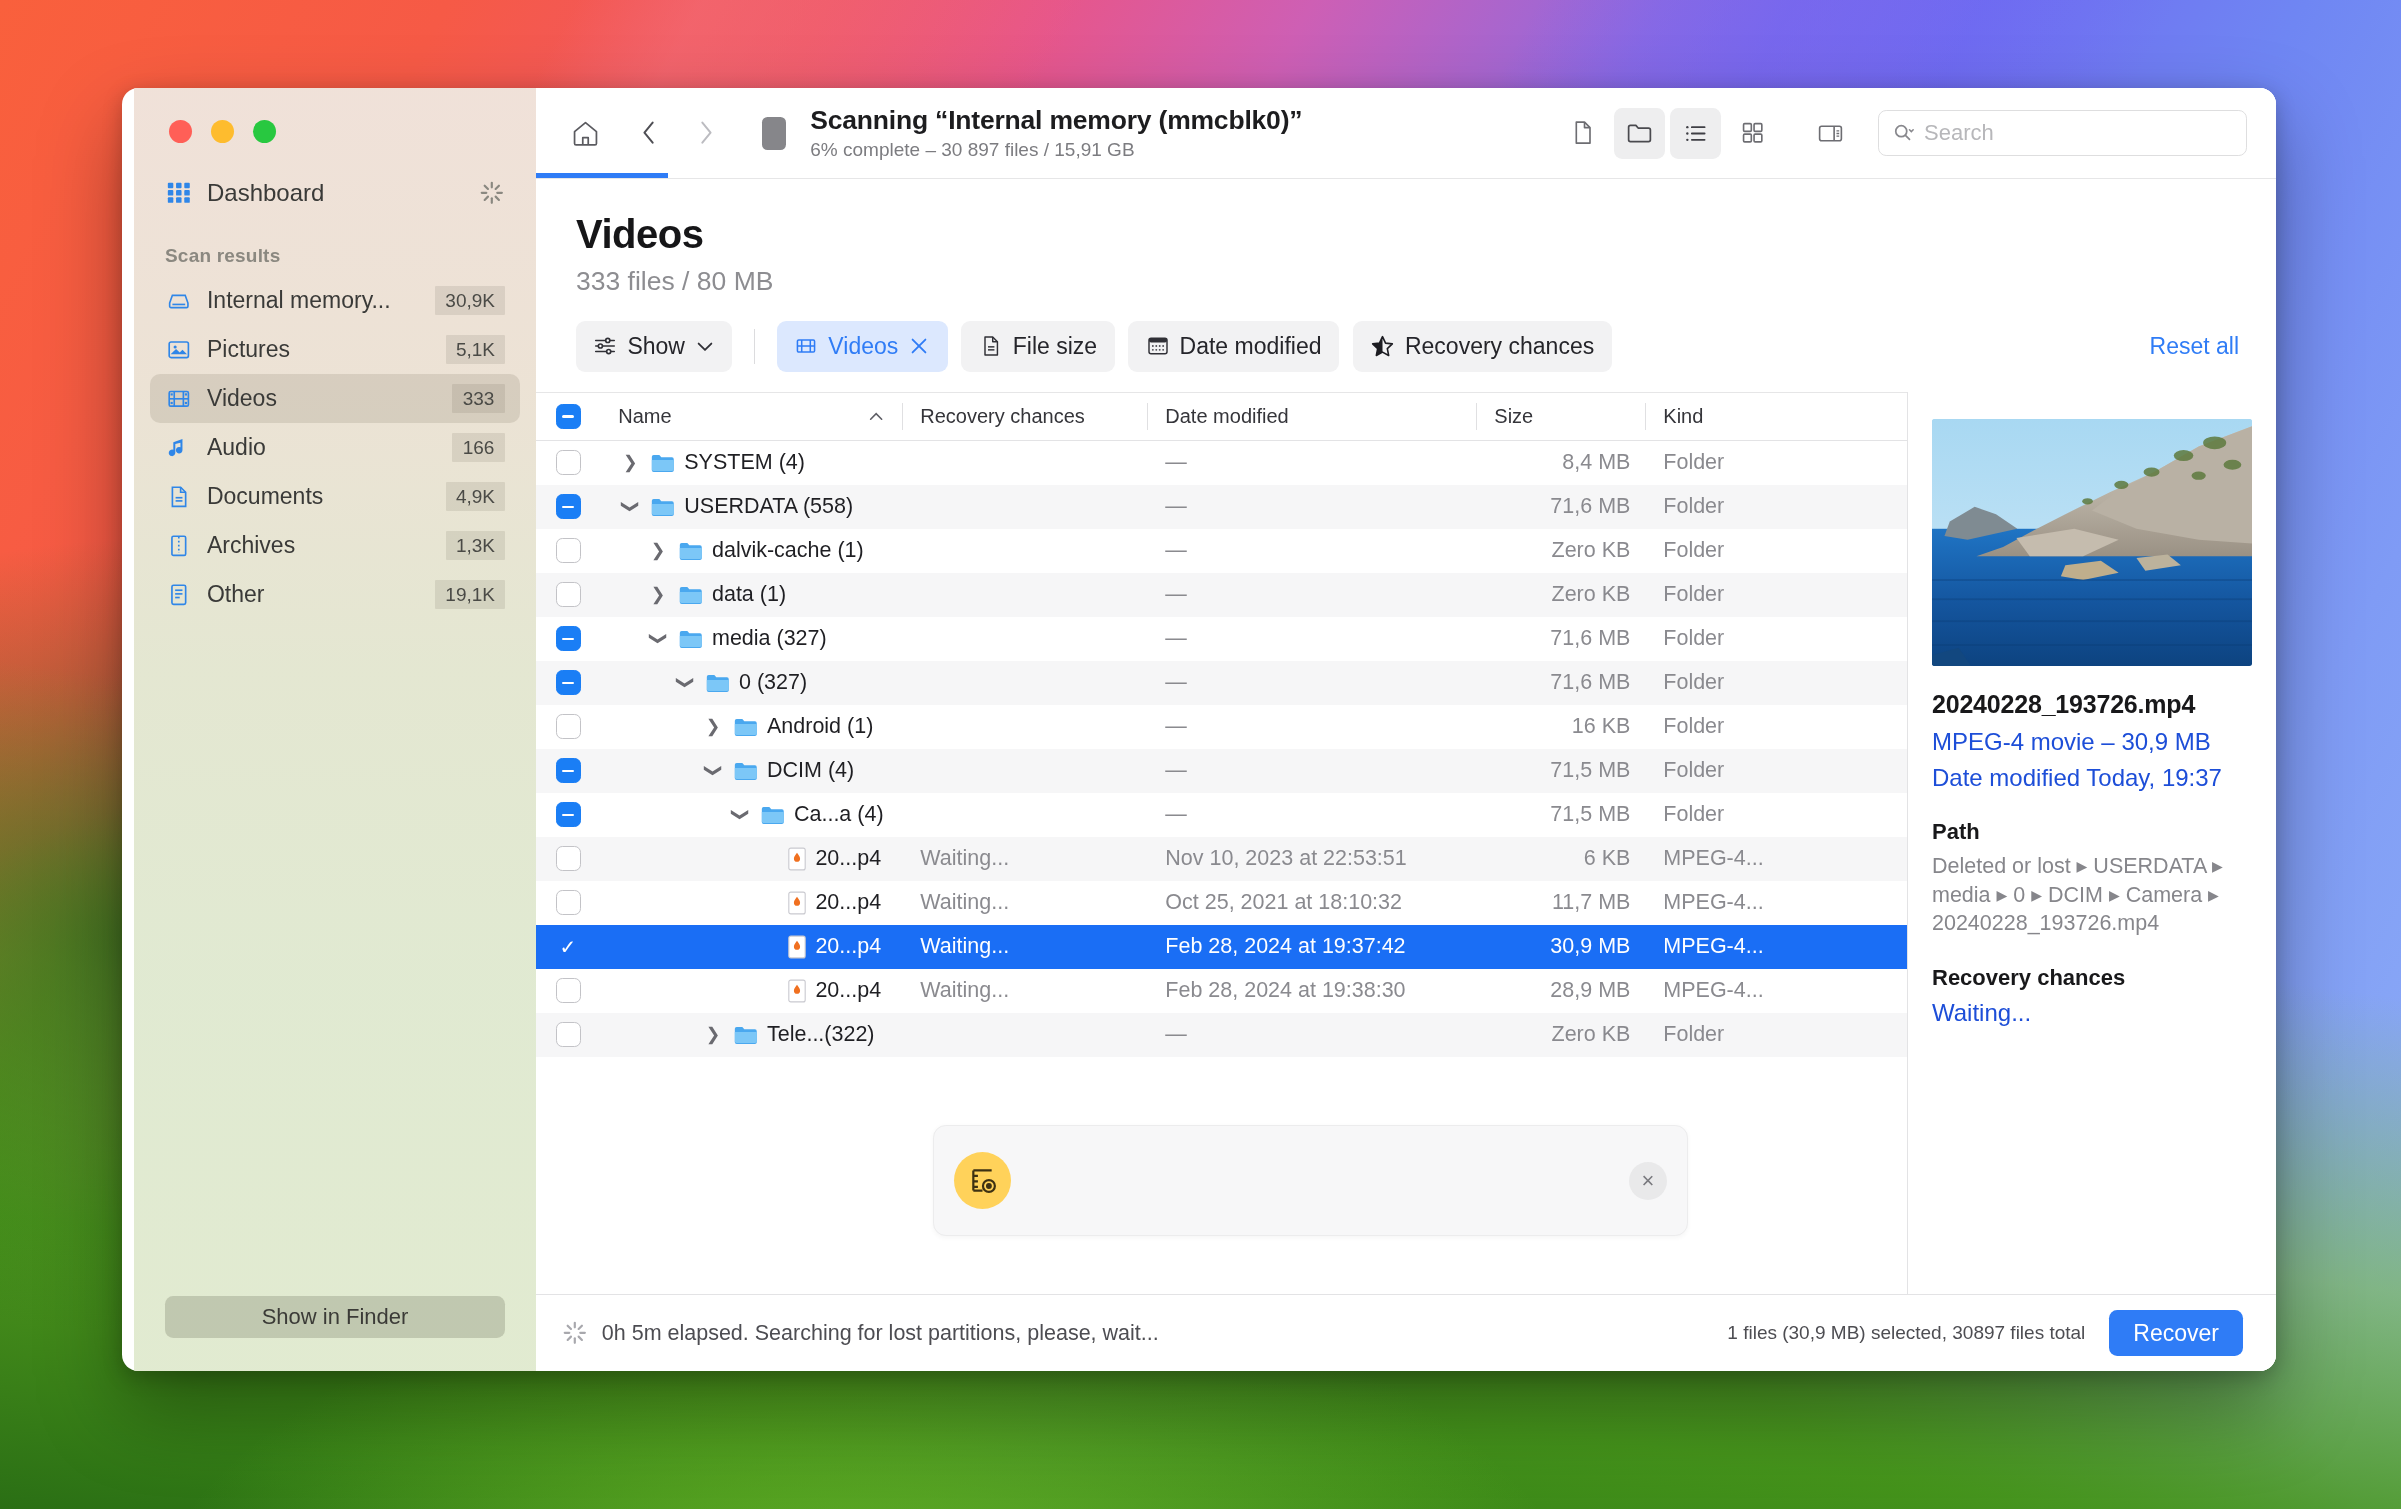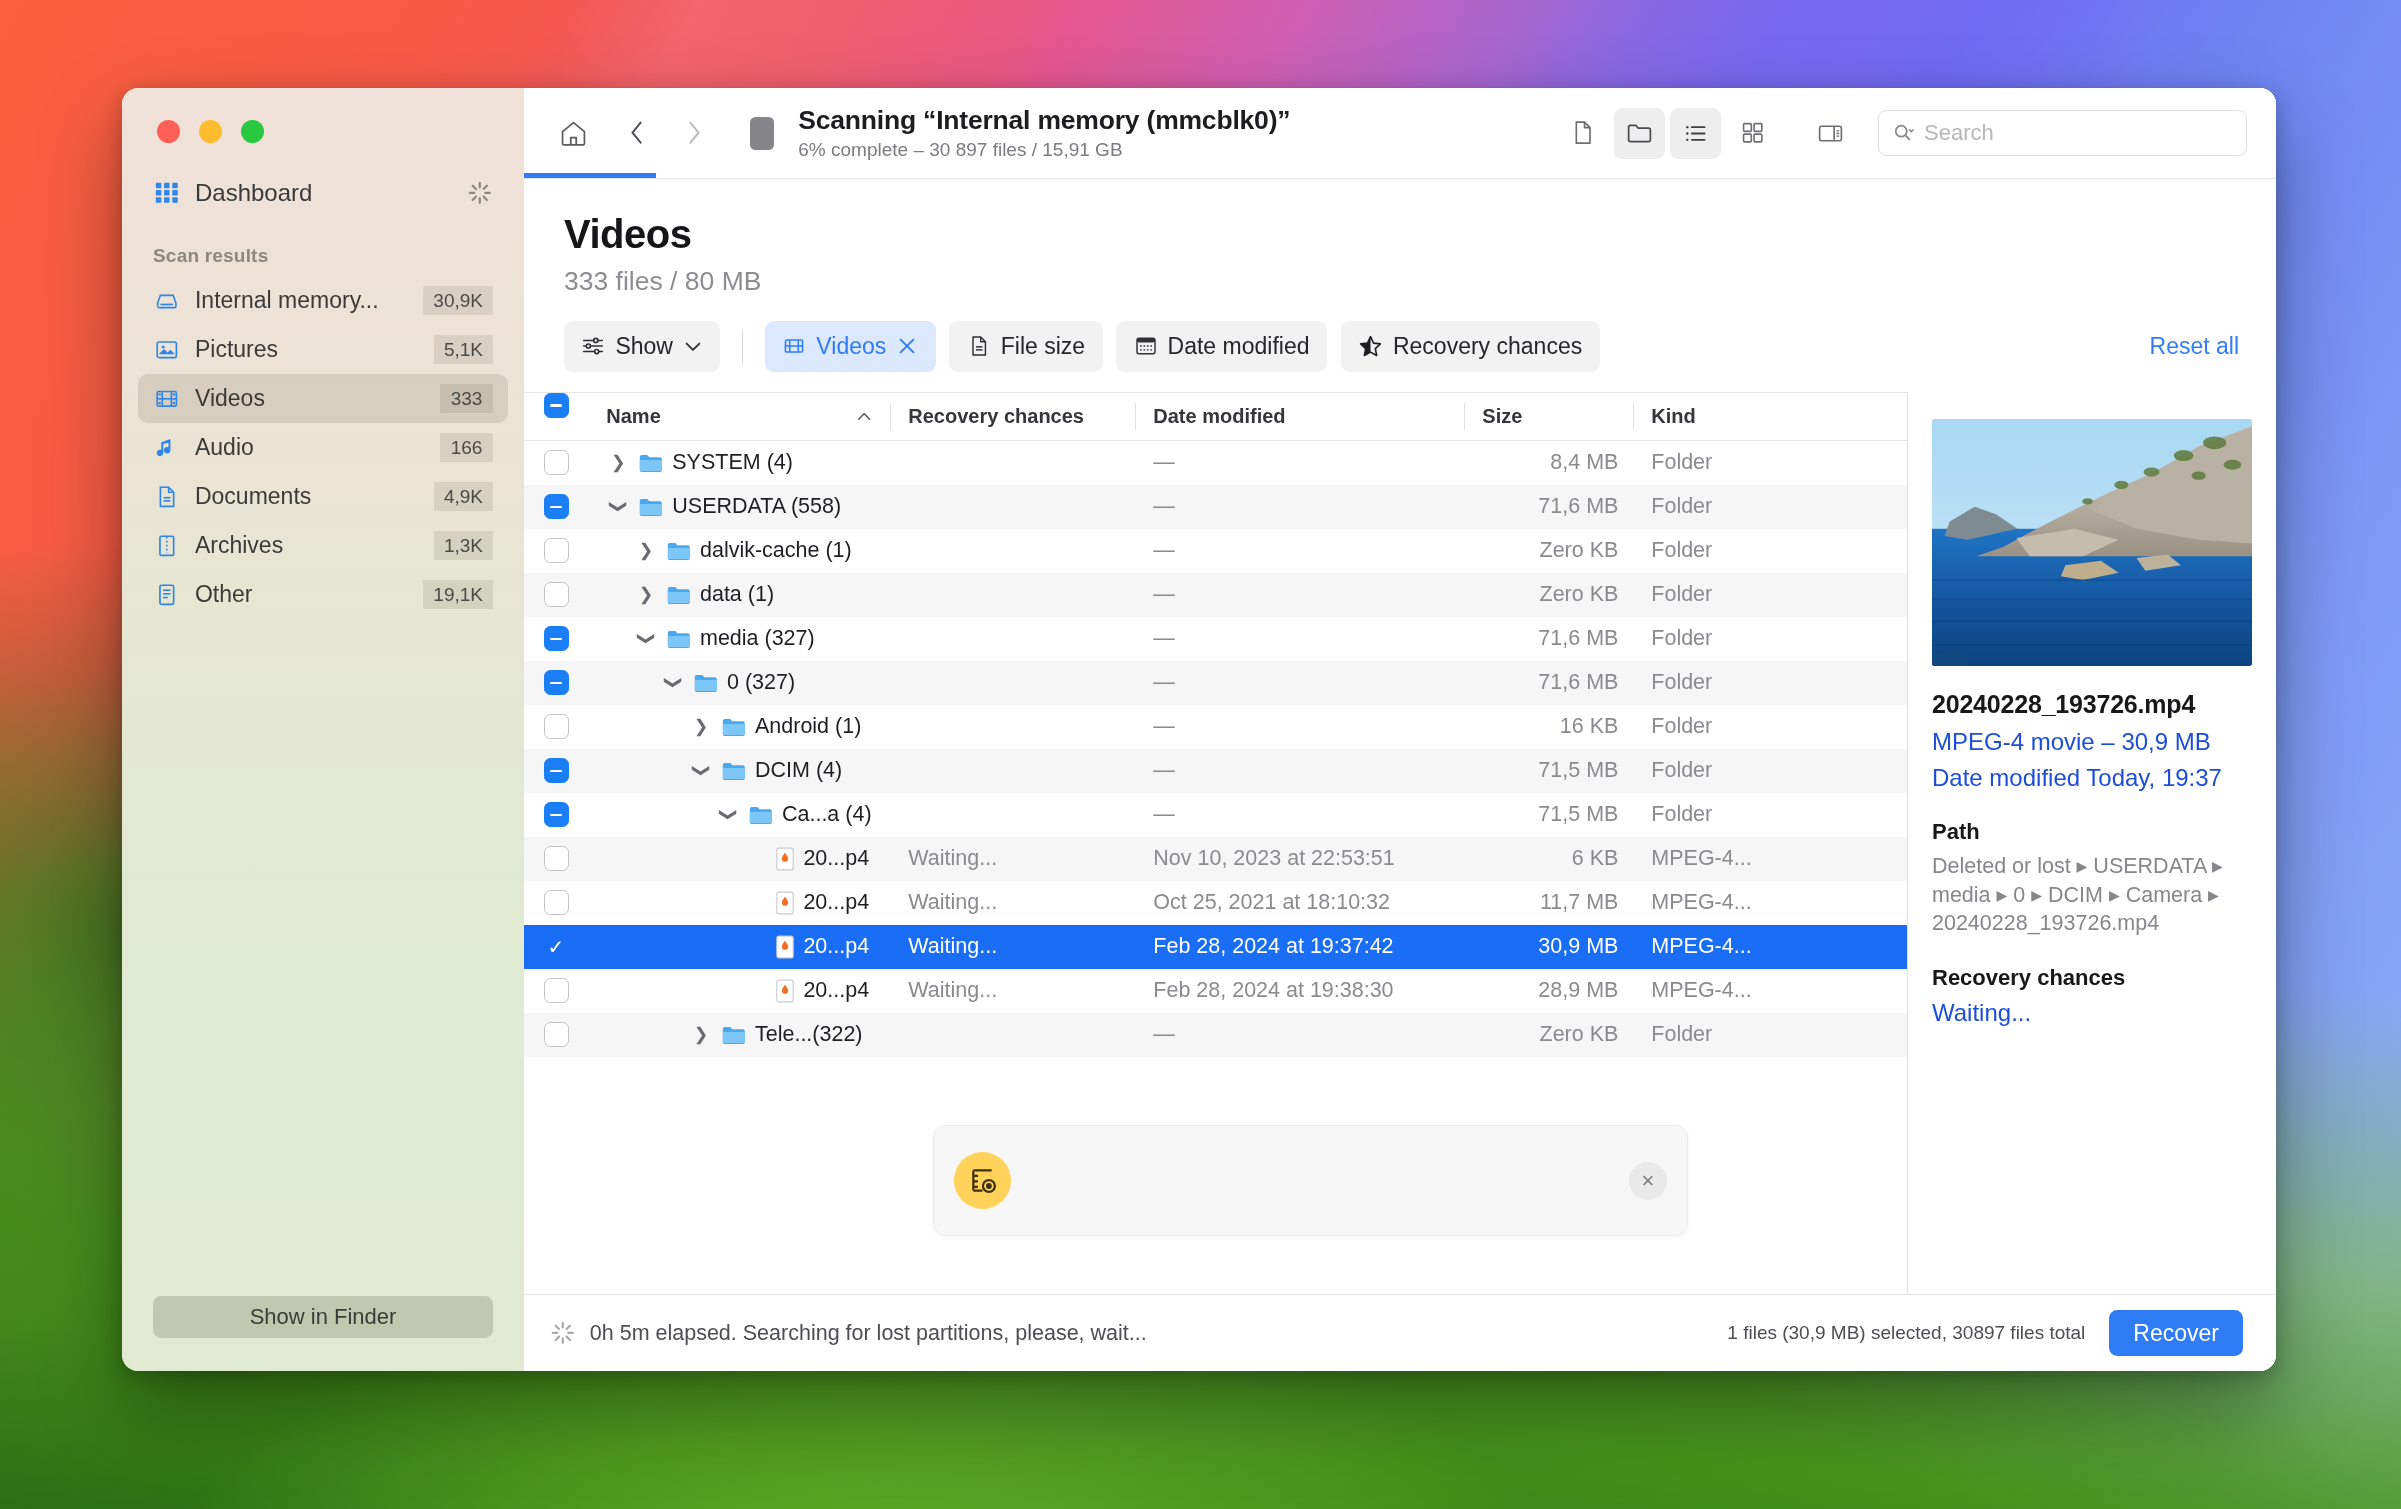--- a/index.html
+++ b/index.html
@@ -54,20 +54,21 @@
     width: 402px;
     flex: 0 0 402px;
     background: linear-gradient(180deg,
         rgba(239,223,214,0.93) 0%,
         rgba(235,224,210,0.93) 22%,
         rgba(226,229,206,0.93) 45%,
         rgba(222,232,206,0.93) 70%,
         rgba(223,233,205,0.93) 100%);
     display: flex; flex-direction: column;
     position: relative;
+    margin-left: 12px;
   }
   .traffic {
     display: flex; gap: 19px;
     padding: 32px 0 0 35px;
   }
   .dot { width: 23px; height: 23px; border-radius: 50%; }
   .dot.red { background: #ff5f57; }
   .dot.yellow { background: #febc2e; }
   .dot.green { background: #28c840; }
 
@@ -173,24 +174,23 @@
     white-space: nowrap;
   }
   .chip.accent { background: #dce8fe; color: #2f7cf6; }
   .chip-div { width: 0.9px; height: 35px; background: #dcdcde; margin: 0 8.2px; }
   .reset-all { margin-left: auto; color: #2f7cf6; font-size: 23px; }
 
   
   .table-wrap { flex: 1 1 auto; display: flex; min-height: 0; }
   .table-col { flex: 1 1 auto; display: flex; flex-direction: column; min-width: 0; border-top: 0.9px solid #e6e6e7; }
   .thead {
-    height: 48px; flex: 0 0 48px; display: flex; align-items: flex-start;
+    height: 48px; flex: 0 0 48px; display: flex; align-items: center;
     border-bottom: 0.9px solid #e3e3e5; font-size: 20px; color: #35353a;
     background: #fff;
-    font-weight: bold;
   }
   .th { display: flex; align-items: center; height: 100%; padding-left: 18.3px; position: relative; }
   .th + .th::before { content: ""; position: absolute; left: 0; top: 10px; bottom: 10px; width: 0.9px; background: #e0e0e2; }
   .c-check { width: 64px; flex: 0 0 64px; display: flex; align-items: center; justify-content: center; }
   .c-name  { width: 302px; flex: 0 0 302px; }
   .c-rec   { width: 245px; flex: 0 0 245px; }
   .c-date  { width: 329px; flex: 0 0 329px; }
   .c-size  { width: 169px; flex: 0 0 169px; }
   .c-kind  { flex: 1 1 auto; }
   .sort-caret { margin-left: auto; margin-right: 16.4px; color: #66666b; font-size: 17.4px; }

